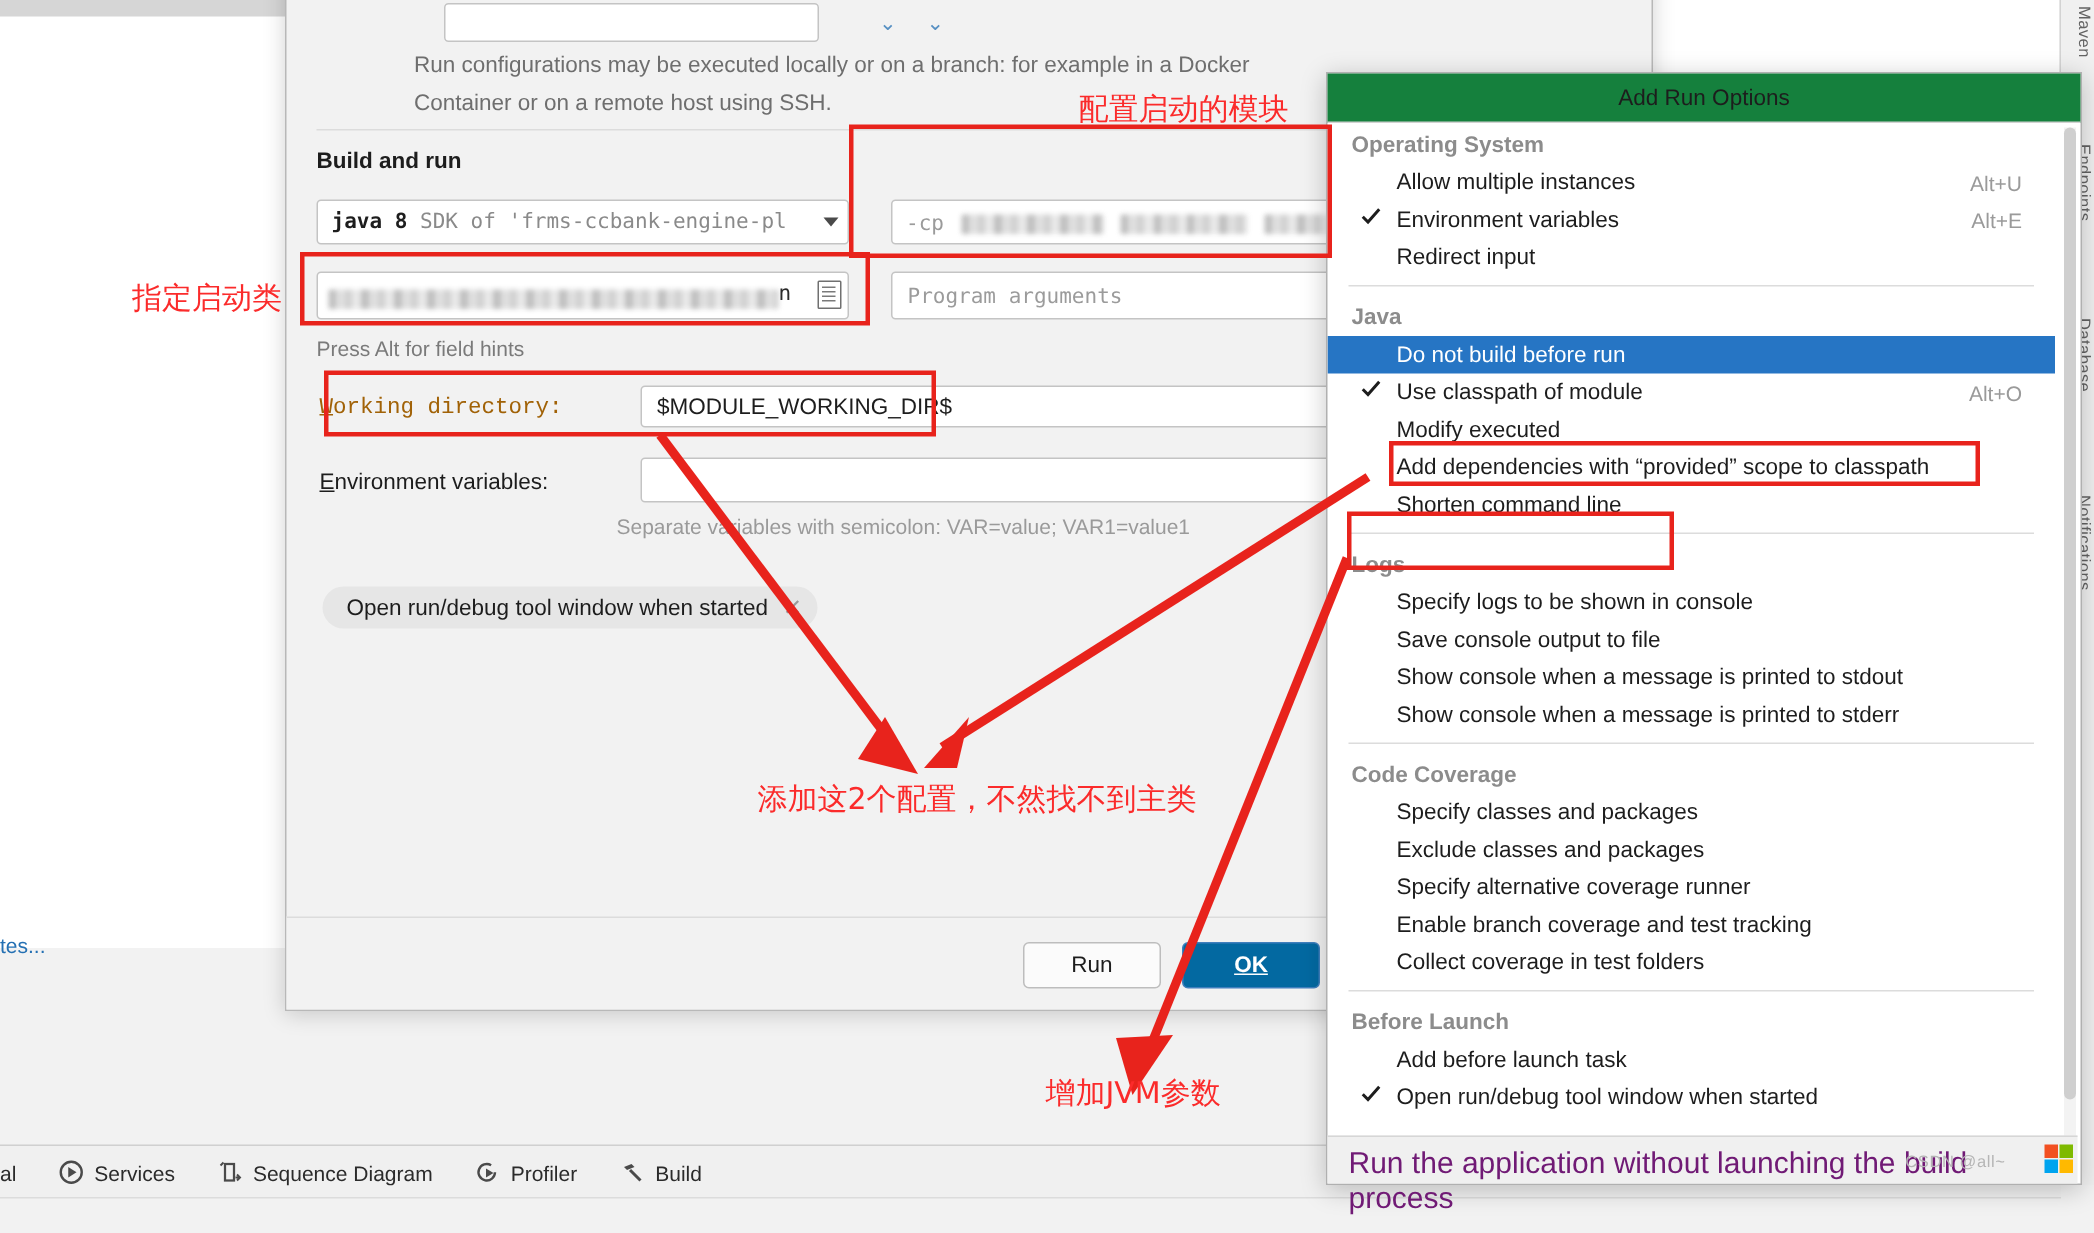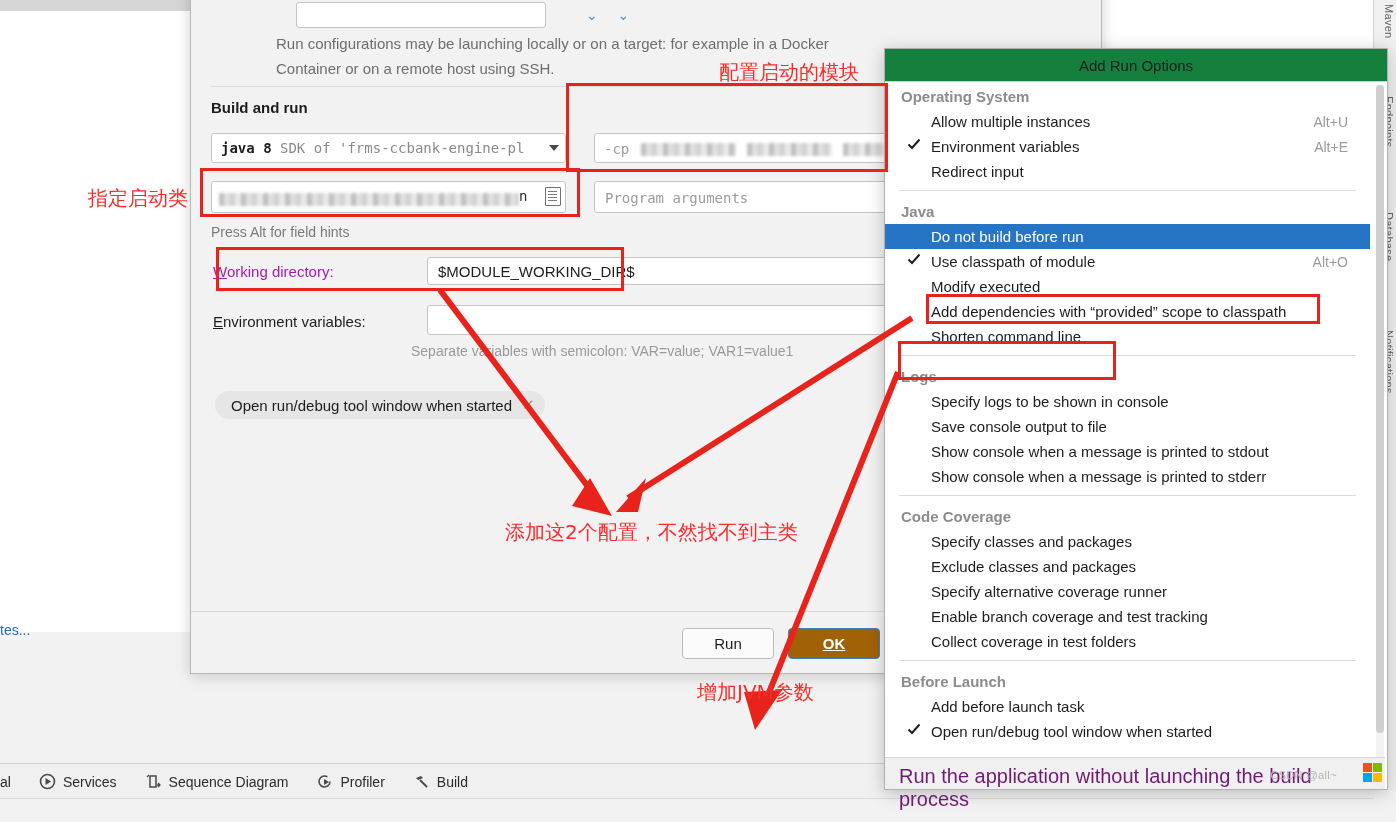--- a/index.html
+++ b/index.html
@@ -59,37 +59,37 @@
   #main-blur{left:28px;top:232px;width:300px;height:13px;}
   #main-tail{position:absolute;left:328px;top:227px;font-size:14px;color:#2b2b2b;font-family:"DejaVu Sans Mono","Liberation Mono",monospace;}
   #main-icon{position:absolute;left:354px;top:226px;width:14px;height:17px;border:1px solid #707070;border-radius:1px;background:#fff;}
   #main-icon i{position:absolute;left:2px;width:9px;height:1px;background:#7a7a7a;display:block;}
 
   #fld-args{left:403px;top:220px;width:487px;height:32px;}
   #args-placeholder{position:absolute;left:10px;top:8px;}
 
   #hint-alt{position:absolute;left:20px;top:263px;font-size:14px;color:#7a7a7a;}
 
-  #lbl-wd{position:absolute;left:22px;top:302px;font-size:15px;color:#a21caf;}
+  #lbl-wd{position:absolute;left:22px;top:302px;font-size:15px;color:#a16207;font-family:Liberation Mono, monospace;}
   #lbl-wd u{text-decoration:underline;}
   #fld-wd{left:236px;top:296px;width:654px;height:28px;}
   #wd-value{position:absolute;left:10px;top:5px;font-size:15px;color:#1d1d1d;}
 
   #lbl-env{position:absolute;left:22px;top:352px;font-size:15px;color:#1d1d1d;}
   #fld-env{left:236px;top:344px;width:654px;height:30px;}
 
   #hint-env{position:absolute;left:220px;top:382px;font-size:14px;color:#9a9a9a;}
 
   #chip-open{position:absolute;left:24px;top:430px;height:28px;background:#e6e6e6;border-radius:14px;display:flex;align-items:center;padding:0 10px 0 16px;gap:10px;}
   #chip-open-label{font-size:15px;color:#1d1d1d;}
   #chip-open-x{font-size:15px;color:#9a9a9a;}
 
   #dlg-footer{position:absolute;left:0;top:650px;width:908px;height:61px;background:#f2f2f2;border-top:1px solid #dcdcdc;}
   #btn-run{position:absolute;left:491px;top:16px;width:92px;height:31px;background:#fbfbfb;border:1px solid #bdbdbd;border-radius:4px;font-size:15px;color:#1d1d1d;cursor:pointer;}
-  #btn-ok{position:absolute;left:597px;top:16px;width:92px;height:31px;background:#a16207;border:1px solid #3f7fbd;border-radius:4px;font-size:15px;font-weight:bold;color:#fff;cursor:pointer;text-decoration:underline;}
+  #btn-ok{position:absolute;left:597px;top:16px;width:92px;height:31px;background:#0369a1;border:1px solid #3f7fbd;border-radius:4px;font-size:15px;font-weight:bold;color:#fff;cursor:pointer;text-decoration:underline;}
 
   
   #popup{position:absolute;left:884px;top:48px;width:502px;height:740px;background:#ffffff;border:1px solid #b0b0b0;box-shadow:0 3px 16px rgba(0,0,0,.22);}
   #popup-title{height:32px;background:#15803d;border-bottom:1px solid #d2d2d2;display:flex;align-items:center;justify-content:center;font-size:15px;color:#1d1d1d;}
   #popup-body{position:absolute;left:0;top:33px;width:485px;height:672px;overflow:hidden;}
   .grp-head{font-size:15px;font-weight:bold;color:#8c8c8c;padding:6px 0 4px 16px;}
   .mi{position:relative;height:25px;display:flex;align-items:center;font-size:15px;color:#1d1d1d;padding-left:46px;cursor:default;}
   .mi .shortcut{position:absolute;right:22px;font-size:14px;color:#9a9a9a;}
   .mi .check{position:absolute;left:22px;top:3px;width:14px;height:14px;}
   .mi.sel{background:#2675c4;color:#ffffff;}
@@ -171,21 +171,21 @@
 </div>
 <div id="bottom-fill"></div>
 
 <div id="dialog">
 
   <div id="dlg-topfield" class="fld">
     <div id="dlg-topfield-text"></div>
   </div>
   <div id="dlg-bluelinks">⌄  ⌄</div>
 
-  <div id="dlg-desc">Run configurations may be launching locally or on a target: for example in a Docker Container or on a remote host using SSH.</div>
+  <div id="dlg-desc">Run configurations may be executed locally or on a branch: for example in a Docker Container or on a remote host using SSH.</div>
   <div id="dlg-divider"></div>
 
   <div id="lbl-buildrun">Build and run</div>
 
   <div id="fld-sdk" class="fld">
     <div id="sdk-text"><span class="b">java 8</span> <span class="g">SDK of 'frms-ccbank-engine-pl</span></div>
     <div id="sdk-arrow"></div>
   </div>
 
   <div id="fld-cp" class="fld">
@@ -347,14 +347,14 @@
     <line x1="912" y1="318" x2="628" y2="498" stroke="#e8231c" stroke-width="6"></line>
     <polygon points="646,478 616,512 638,512" fill="#e8231c"></polygon>
 
     <line x1="898" y1="372" x2="762" y2="710" stroke="#e8231c" stroke-width="6"></line>
     <polygon points="782,690 755,730 744,692" fill="#e8231c"></polygon>
   </svg>
 
   <div class="rtext cn" style="left:88px;top:185px;">指定启动类</div>
   <div class="rtext cn" style="left:719px;top:59px;">配置启动的模块</div>
   <div class="rtext cn" style="left:505px;top:519px;">添加这2个配置，不然找不到主类</div>
-  <div class="rtext cn" style="left:697px;top:679px;">增加JVM参数</div>
+  <div class="rtext cn" style="left:697px;top:715px;">增加JVM参数</div>
 </div>
 
 </body></html>

